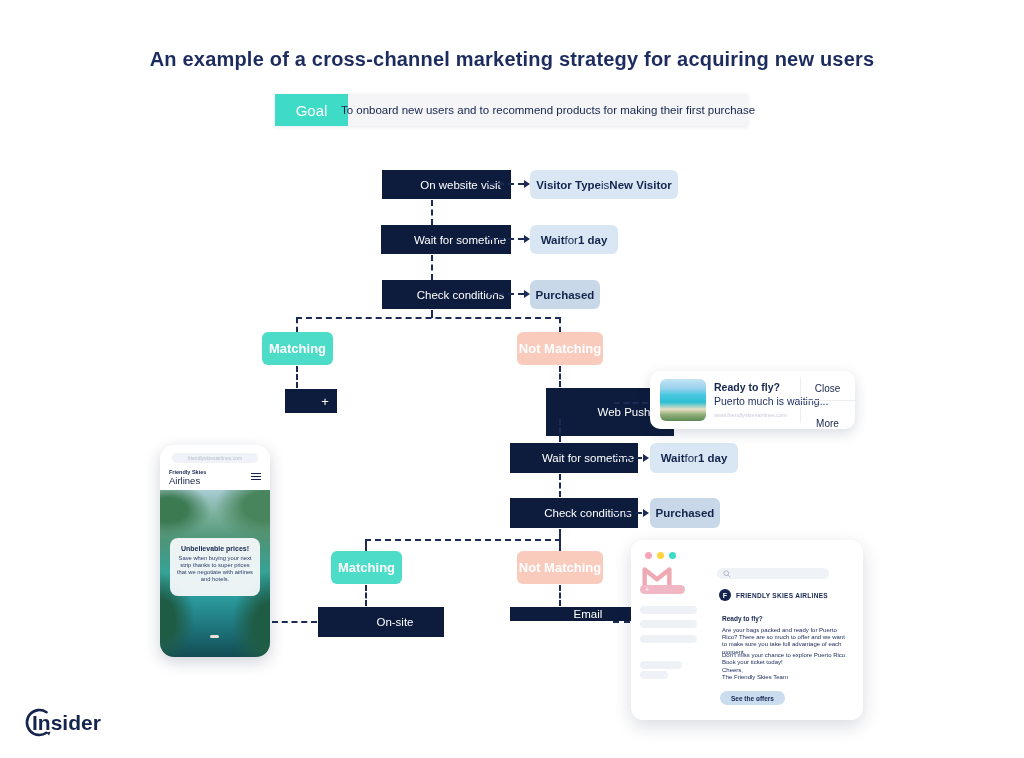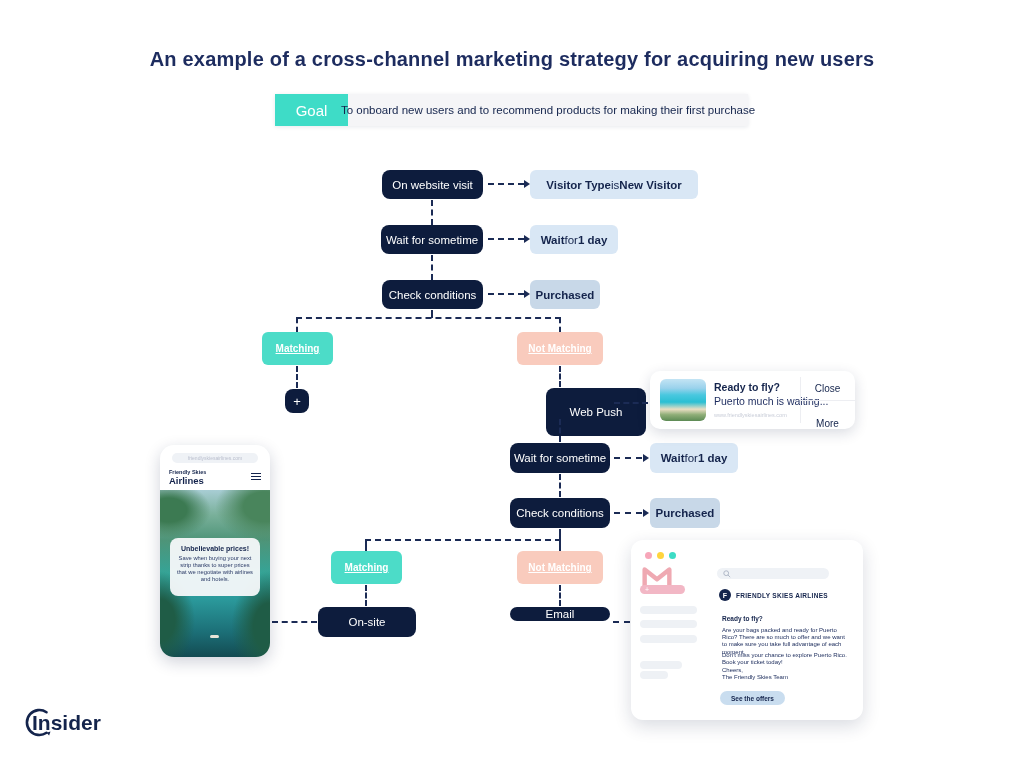--- a/index.html
+++ b/index.html
@@ -6,28 +6,28 @@
   .canvas{position:relative;width:1024px;height:758px;background:#ffffff;overflow:hidden;
           font-family:"Liberation Sans",sans-serif;color:#14244C;}
   .abs{position:absolute;}
   .title{left:0;right:0;top:48px;text-align:center;font-size:20px;font-weight:bold;
          color:#1D2C5F;letter-spacing:.2px;}
   .goal{left:275px;top:94px;height:32px;display:flex;box-shadow:0 1px 4px rgba(20,36,76,.10);}
   .goal-label{width:73px;background:#3EDCC7;color:#fff;font-size:15px;display:flex;
               align-items:center;justify-content:center;}
   .goal-text{width:400px;background:#F5F5F7;color:#14244C;font-size:11.5px;display:flex;
              align-items:center;justify-content:center;white-space:nowrap;}
-  .dark-node{background:#0D1C3D;color:#fff;border-radius:8px;display:flex;align-items:center;
-             justify-content:center;font-size:11.5px;white-space:nowrap;}
+  .dark-node{background:#0D1C3D;color:#fff;border-radius:0;display:flex;align-items:center;
+             justify-content:center;font-size:11.5px;white-space:nowrap;padding-left:28px;}
   .cond-node{background:#D9E7F5;color:#14244C;border-radius:6px;display:flex;align-items:center;
              justify-content:center;font-size:11.5px;white-space:nowrap;}
   .cond-node .b{font-weight:bold;}
   .cond-gray{background:#C8D8E8;font-weight:bold;}
   .badge{border-radius:6px;display:flex;align-items:center;justify-content:center;
-         font-size:10px;font-weight:bold;color:#fff;text-decoration:underline;}
+         font-size:13px;font-weight:bold;color:#fff;}
   .badge.teal{background:#4CDCC8;}
   .badge.salmon{background:#F9CBBD;}
   .hline{border-top:2px dashed #1B2B55;height:0;}
   .vline{border-left:2px dashed #1B2B55;width:0;}
   .arrow-r{width:0;height:0;border-top:4px solid transparent;border-bottom:4px solid transparent;
            border-left:6px solid #1B2B55;}
   
   .push{left:650px;top:371px;width:205px;height:58px;background:#fff;border-radius:10px;
         box-shadow:0 4px 14px rgba(20,30,70,.16);}
   .push-thumb{left:10px;top:8px;width:46px;height:42px;border-radius:6px;
@@ -38,21 +38,21 @@
   .push-vdiv{left:150px;top:6px;height:46px;border-left:1px solid #EDEEF2;}
   .push-hdiv{left:150px;top:29px;width:55px;border-top:1px solid #EDEEF2;}
   .push-btn{left:150px;width:55px;height:23px;display:flex;align-items:center;justify-content:center;
             font-size:10px;color:#14244C;}
   
   .phone{left:160px;top:445px;width:110px;height:212px;background:#fff;border-radius:14px;
          box-shadow:0 5px 16px rgba(20,30,70,.20);}
   .phone-url{left:12px;top:8px;width:86px;height:10px;background:#EFF2F6;border-radius:5px;
              font-size:5px;color:#B9BECD;display:flex;align-items:center;justify-content:center;}
   .phone-brand-top{left:9px;top:24px;font-size:5.5px;font-weight:bold;color:#14244C;}
-  .phone-brand{left:9px;top:30px;font-size:9.5px;font-weight:bold;color:#14244C;}
+  .phone-brand{left:9px;top:30px;font-size:9.5px;font-weight:normal;color:#14244C;}
   .burger{left:91px;top:28px;width:10px;}
   .burger i{display:block;height:0;border-top:1.4px solid #14244C;margin-bottom:2px;}
   .phone-img{left:0;top:45px;width:110px;height:167px;border-radius:0 0 14px 14px;
       background:
         radial-gradient(ellipse 60px 40px at 8% 12%, #3C7A52 30%, rgba(60,122,82,0) 70%),
         radial-gradient(ellipse 70px 50px at 95% 10%, #49855C 30%, rgba(73,133,92,0) 70%),
         radial-gradient(ellipse 50px 70px at 0% 78%, #1F5C46 30%, rgba(31,92,70,0) 70%),
         radial-gradient(ellipse 55px 80px at 100% 82%, #1F5C46 30%, rgba(31,92,70,0) 70%),
         linear-gradient(180deg,#A8CDD4 0%,#79B09A 15%,#4E9478 30%,#35A497 50%,#2B9A9C 65%,#1C6F77 85%,#134B52 100%);}
   .boat{left:50px;top:145px;width:9px;height:3px;background:#E8E4D8;border-radius:2px;}
@@ -83,21 +83,21 @@
 <div class="canvas">
 
   <div class="abs goal">
     <div class="goal-label">Goal</div>
     <div class="goal-text">To onboard new users and to recommend products for making their first purchase</div>
   </div>
 
   <div class="abs title">An example of a cross-channel marketing strategy for acquiring new users</div>
 
   <div class="abs dark-node" style="left:382px;top:170px;width:101px;height:29px;">On website visit</div>
-  <div class="abs cond-node" style="left:530px;top:170px;width:168px;height:29px;">
+  <div class="abs cond-node" style="left:530px;top:170px;width:148px;height:29px;">
       <span class="b">Visitor Type</span>
       <span> is </span>
       <span class="b">New Visitor</span>
     </div>
 
   <div class="abs dark-node" style="left:381px;top:225px;width:102px;height:29px;">Wait for sometime</div>
   <div class="abs cond-node" style="left:530px;top:225px;width:88px;height:29px;">
       <span class="b">Wait</span>
       <span> for </span>
       <span class="b">1 day</span>

